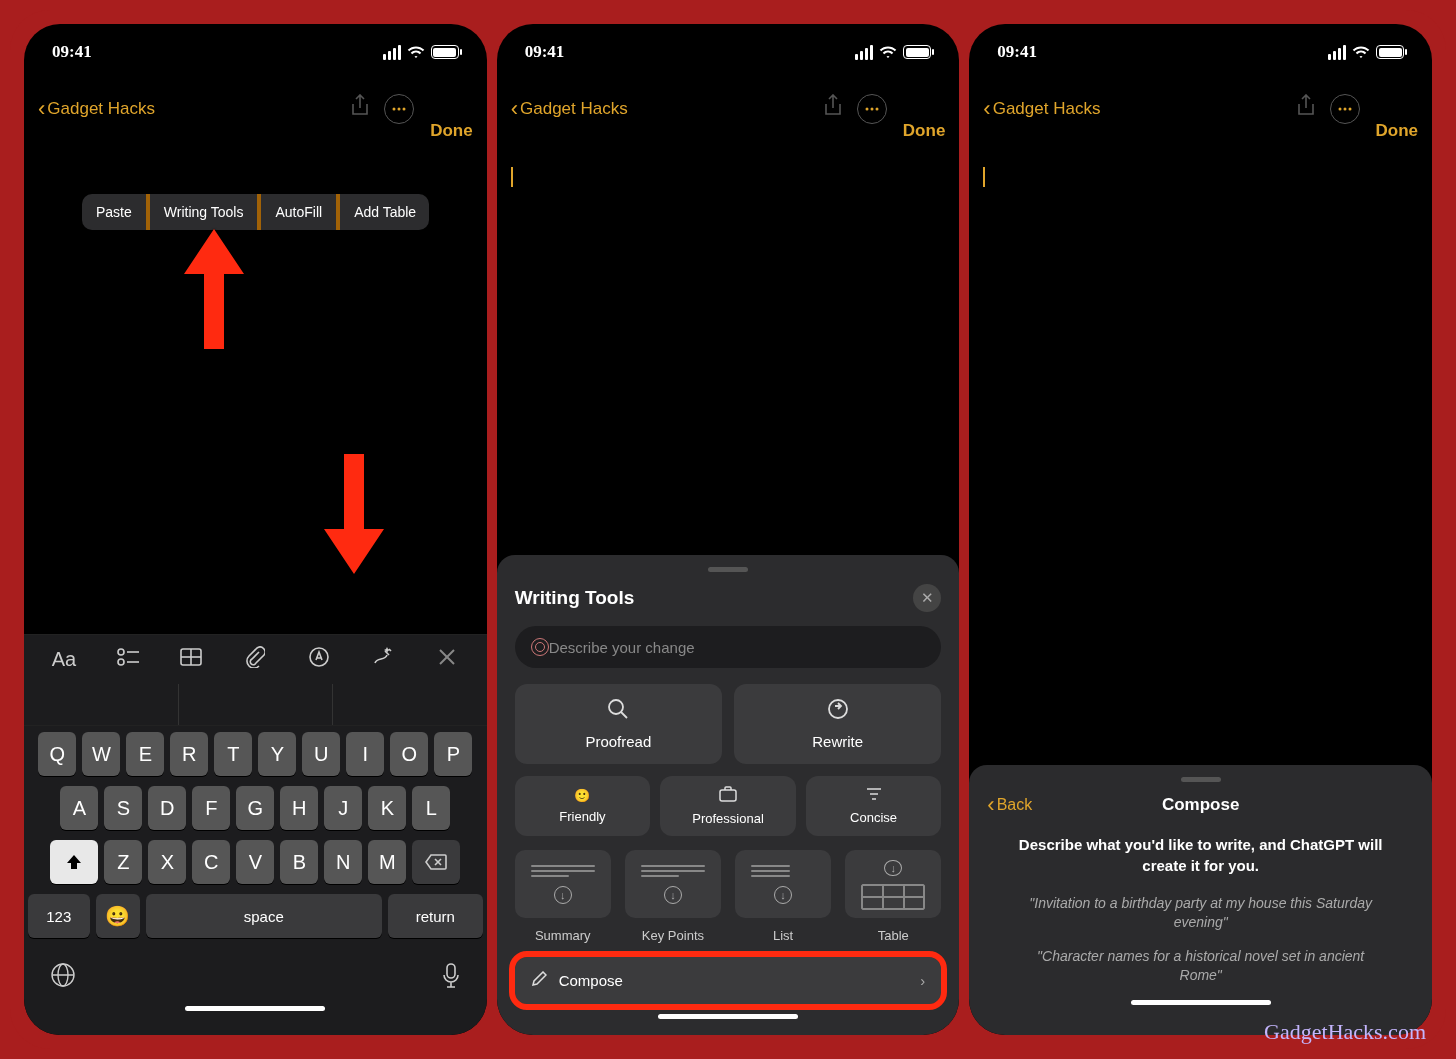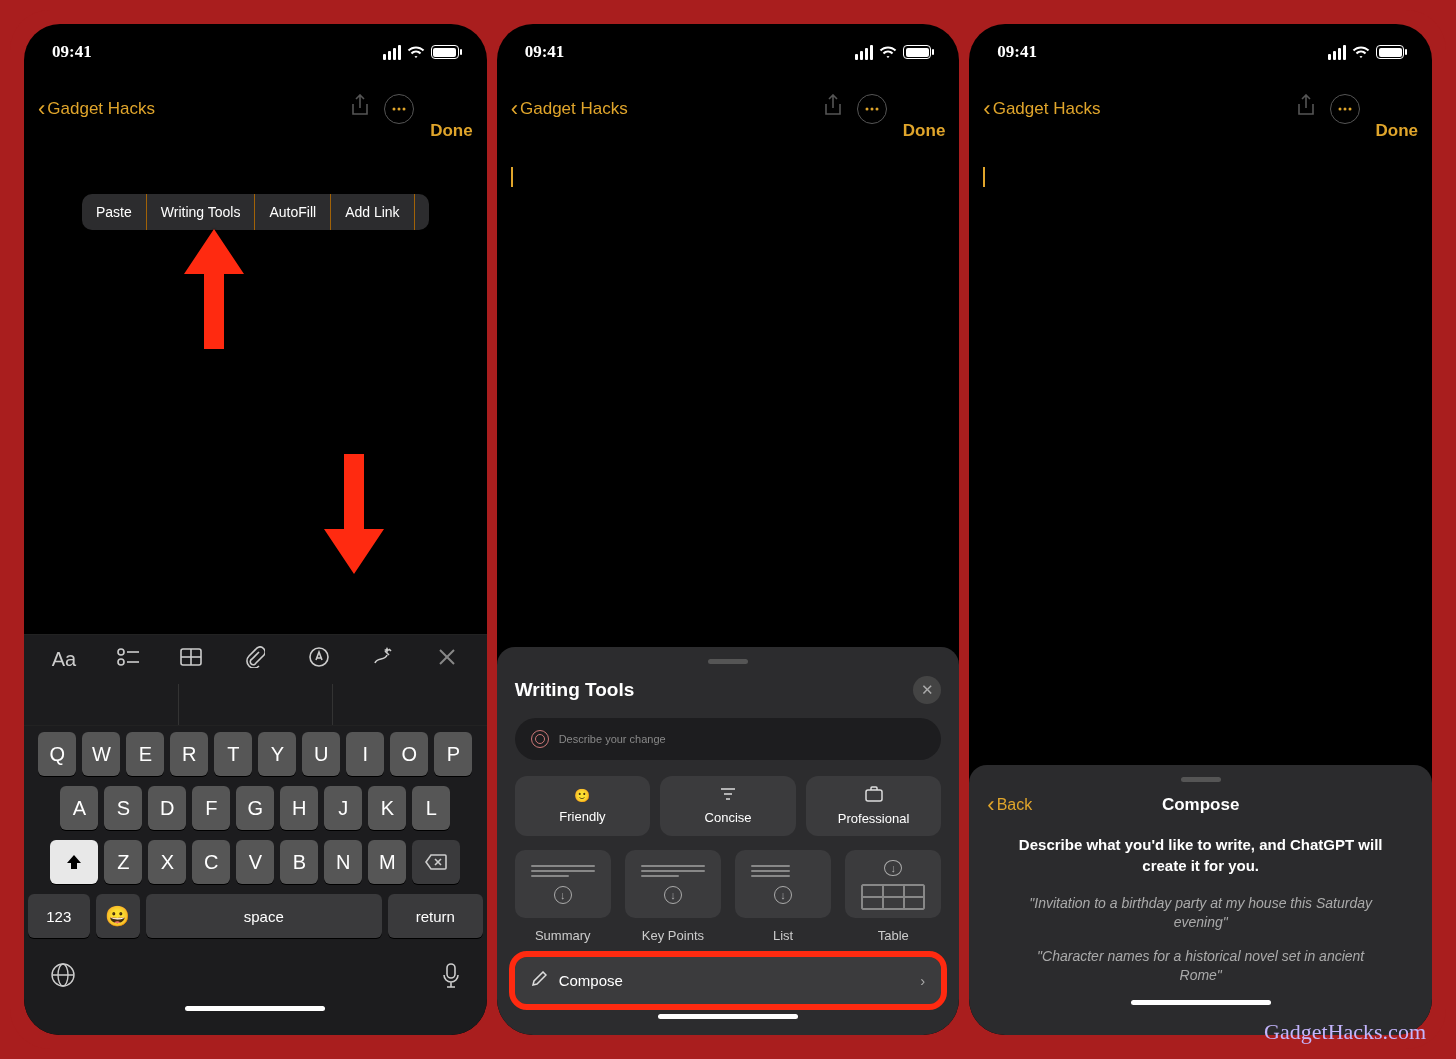--- a/index.html
+++ b/index.html
@@ -70,21 +70,21 @@
 .cursor { width:2px; height:20px; background:#e0a52b; }
 
 .ctx-menu {
   position:absolute; top: 170px; left: 58px; right: 58px;
   background:#2c2c2e; border-radius:10px;
   display:flex; align-items:stretch;
   font-size: 14px;
   color:#fff;
   overflow:hidden;
 }
-.ctx-item { padding: 10px 14px; border-right:1px solid #a16207; white-space:nowrap; display:flex; align-items:center;}
+.ctx-item { padding: 10px 14px; border-right:4px solid #a16207; white-space:nowrap; display:flex; align-items:center;}
 .ctx-item:last-child { border-right:none; }
 .ctx-more { padding: 10px 14px; display:flex; align-items:center;}
 
 .arrow { position:absolute; color:#ff2a10; font-size:70px; pointer-events:none;}
 .arrow svg { filter: drop-shadow(0 0 1px #000); }
 
 .kb-toolbar {
   background:#1c1c1e; display:flex; align-items:center; justify-content:space-around;
   padding: 10px 8px; border-top:1px solid #222;
 }
@@ -116,22 +116,22 @@
   position:absolute; left:0; right:0; bottom:0;
   background:#2c2c2e; border-radius: 18px 18px 0 0;
   padding: 12px 18px 10px 18px;
 }
 .grabber { width:40px; height:5px; background:#555; border-radius:3px; margin: 0 auto 12px auto;}
 .sheet-head { display:flex; align-items:center; justify-content:space-between; margin-bottom:14px;}
 .sheet-title { font-size:19px; font-weight:600;}
 .close-btn { width:28px; height:28px; border-radius:50%; background:#444; color:#aaa; display:flex; align-items:center; justify-content:center; font-size:15px;}
 .desc-field {
   background:#1d1d1f; border-radius:22px; padding:12px 16px;
-  display:flex; align-items:center; gap:10px; margin-bottom:16px;
-  color:#888; font-size:11px;
+  display:flex; align-items:center; margin-bottom:16px;
+  color:#888; font-size:15px;
 }
 .swirl { width:18px; height:18px; border:1.5px solid #c77; border-radius:50%; position:relative;}
 .swirl::after{content:"";position:absolute;inset:3px;border:1.5px solid #c77;border-radius:50%;}
 .big-grid { display:flex; gap:12px; margin-bottom:12px;}
 .big-btn {
   flex:1; background:#3b3b3d; border-radius:12px;
   display:flex; flex-direction:column; align-items:center; justify-content:center;
   padding:14px 8px; gap:8px; font-size:15px;
 }
 .big-btn .ico { color:#ddd; font-size:20px;}
@@ -230,21 +230,21 @@
           </svg>
       </span>
       <span class="done">Done</span>
     </div>
     <div class="note-body"></div>
 
     <div class="ctx-menu">
       <div class="ctx-item">Paste</div>
       <div class="ctx-item">Writing Tools</div>
       <div class="ctx-item">AutoFill</div>
-      <div class="ctx-item">Add Link</div>
+      <div class="ctx-item">Add Table</div>
       <div class="ctx-more">
         <svg width="8" height="12" viewBox="0 0 8 12" fill="none" stroke="#fff" stroke-width="2">
             <path d="M2 1l5 5-5 5"></path>
           </svg>
       </div>
     </div>
 
     <div class="arrow" style="top:205px; left:150px;">
       <svg width="80" height="120" viewBox="0 0 80 120">
           <polygon points="40,0 70,45 50,45 50,120 30,120 30,45 10,45" fill="#ff2a10"></polygon>
@@ -399,39 +399,55 @@
     <div class="sheet">
       <div class="grabber"></div>
       <div class="sheet-head">
         <span class="sheet-title">Writing Tools</span>
         <span class="close-btn">✕</span>
       </div>
       <div class="desc-field">
         <span class="swirl"></span>
         <span>Describe your change</span>
       </div>
+      <div class="big-grid">
+        <div class="big-btn">
+          <span class="ico"><svg width="22" height="22" viewBox="0 0 22 22" fill="none" stroke="#ddd" stroke-width="1.8">
+                <circle cx="9" cy="9" r="7"></circle>
+                <line x1="14" y1="14" x2="20" y2="20"></line>
+              </svg></span>
+          <span>Proofread</span>
+        </div>
+        <div class="big-btn">
+          <span class="ico"><svg width="22" height="22" viewBox="0 0 22 22" fill="none" stroke="#ddd" stroke-width="1.8">
+                <circle cx="11" cy="11" r="9"></circle>
+                <path d="M11 5l3 3-3 3M14 8H8"></path>
+              </svg></span>
+          <span>Rewrite</span>
+        </div>
+      </div>
       <div class="small-grid">
         <div class="small-btn">
           <span>🙂</span>
           <span>Friendly</span>
+        </div>
+        <div class="small-btn">
+          <span><svg width="18" height="16" viewBox="0 0 18 16" fill="none" stroke="#ddd" stroke-width="1.5">
+                <rect x="1" y="4" width="16" height="11" rx="2"></rect>
+                <path d="M6 4V2a1 1 0 011-1h4a1 1 0 011 1v2"></path>
+              </svg></span>
+          <span>Professional</span>
         </div>
         <div class="small-btn">
           <span><svg width="18" height="14" viewBox="0 0 18 14" stroke="#ddd" stroke-width="1.5">
                 <line x1="2" y1="2" x2="16" y2="2"></line>
                 <line x1="5" y1="7" x2="13" y2="7"></line>
                 <line x1="7" y1="12" x2="11" y2="12"></line>
               </svg></span>
           <span>Concise</span>
-        </div>
-        <div class="small-btn">
-          <span><svg width="18" height="16" viewBox="0 0 18 16" fill="none" stroke="#ddd" stroke-width="1.5">
-                <rect x="1" y="4" width="16" height="11" rx="2"></rect>
-                <path d="M6 4V2a1 1 0 011-1h4a1 1 0 011 1v2"></path>
-              </svg></span>
-          <span>Professional</span>
         </div>
       </div>
       <div class="format-grid">
         <div class="format-item">
           <div class="format-box">
               <div class="lines">
                 <div class="ln"></div>
                 <div class="ln"></div>
                 <div class="ln short"></div>
               </div>

